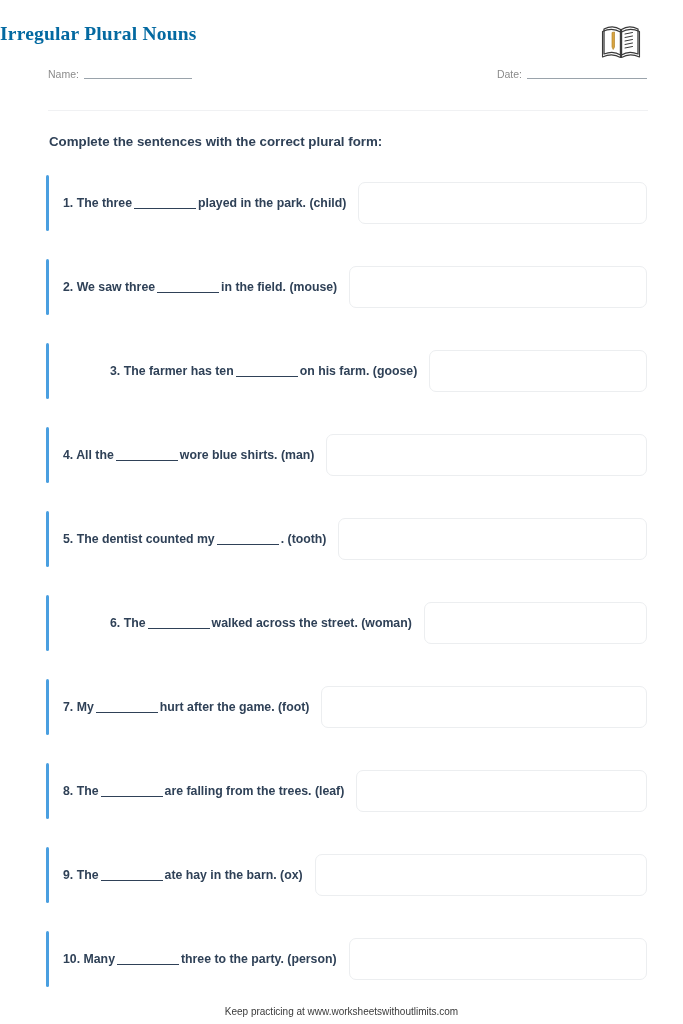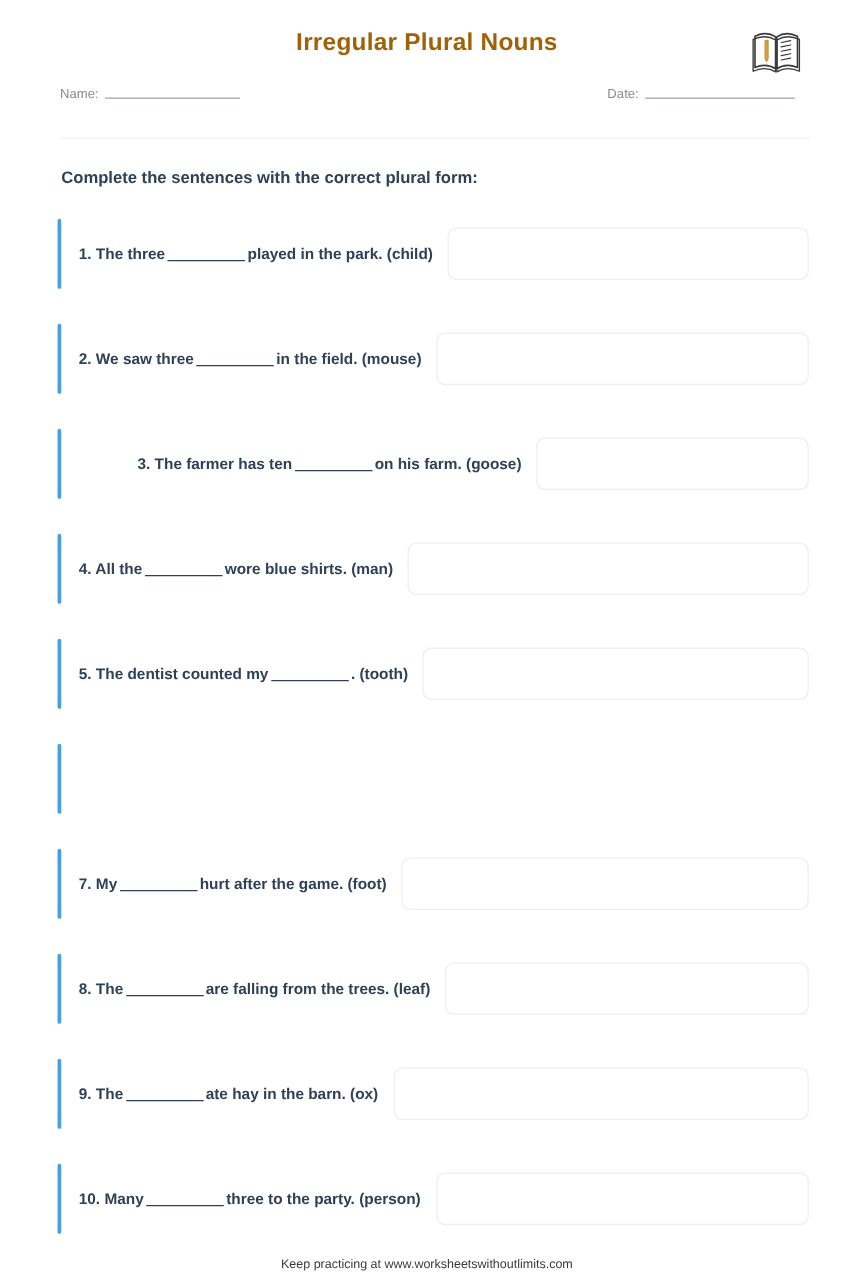--- a/index.html
+++ b/index.html
@@ -25,25 +25,26 @@
   
   .header {
     position: relative;
     height: 62px;
   }
   .worksheet-title {
     position: absolute;
     left: 0;
     right: 0;
     top: 23px;
-    text-align: center;
+    text-align: left;
     font-size: 19.5px;
     font-weight: bold;
     letter-spacing: 0.2px;
-    color: #a16207;
+    color: #0369a1;
+    font-family: Liberation Serif, serif;
   }
   .book-icon {
     position: absolute;
     right: 42px;
     top: 22px;
     width: 40px;
     height: 38px;
   }
 
   
@@ -54,21 +55,21 @@
     right: 35px;
     height: 18px;
   }
   .meta-field {
     position: absolute;
     font-size: 10.5px;
     color: #8b8b8b;
     white-space: nowrap;
   }
   .meta-field.name-field { left: 0; }
-  .meta-field.date-field { right: 12px; }
+  .meta-field.date-field { right: 1px; }
   .meta-label { color: #8b8b8b; }
   .meta-line {
     display: inline-block;
     border-bottom: 1px solid #9aa3ab;
     width: 108px;
     margin-left: 5px;
     vertical-align: -1px;
     height: 10px;
   }
   .date-field .meta-line { width: 120px; }
@@ -255,20 +256,27 @@
         <div class="q-text">
           <span>5.</span>
           <span>The dentist counted my</span><span class="blank"></span><span>. (tooth)</span>
         </div>
         <div class="answer-box"></div>
       </div>
     </div>
 
     <div class="question-row wrap">
       <div class="accent-bar"></div>
+      <div class="q-inner">
+        <div class="q-text">
+          <span>6.</span>
+          <span>The</span><span class="blank"></span><span>walked across the street. (woman)</span>
+        </div>
+        <div class="answer-box"></div>
+      </div>
     </div>
 
     <div class="question-row">
       <div class="accent-bar"></div>
       <div class="q-inner">
         <div class="q-text">
           <span>7.</span>
           <span>My</span><span class="blank"></span><span>hurt after the game. (foot)</span>
         </div>
         <div class="answer-box"></div>

